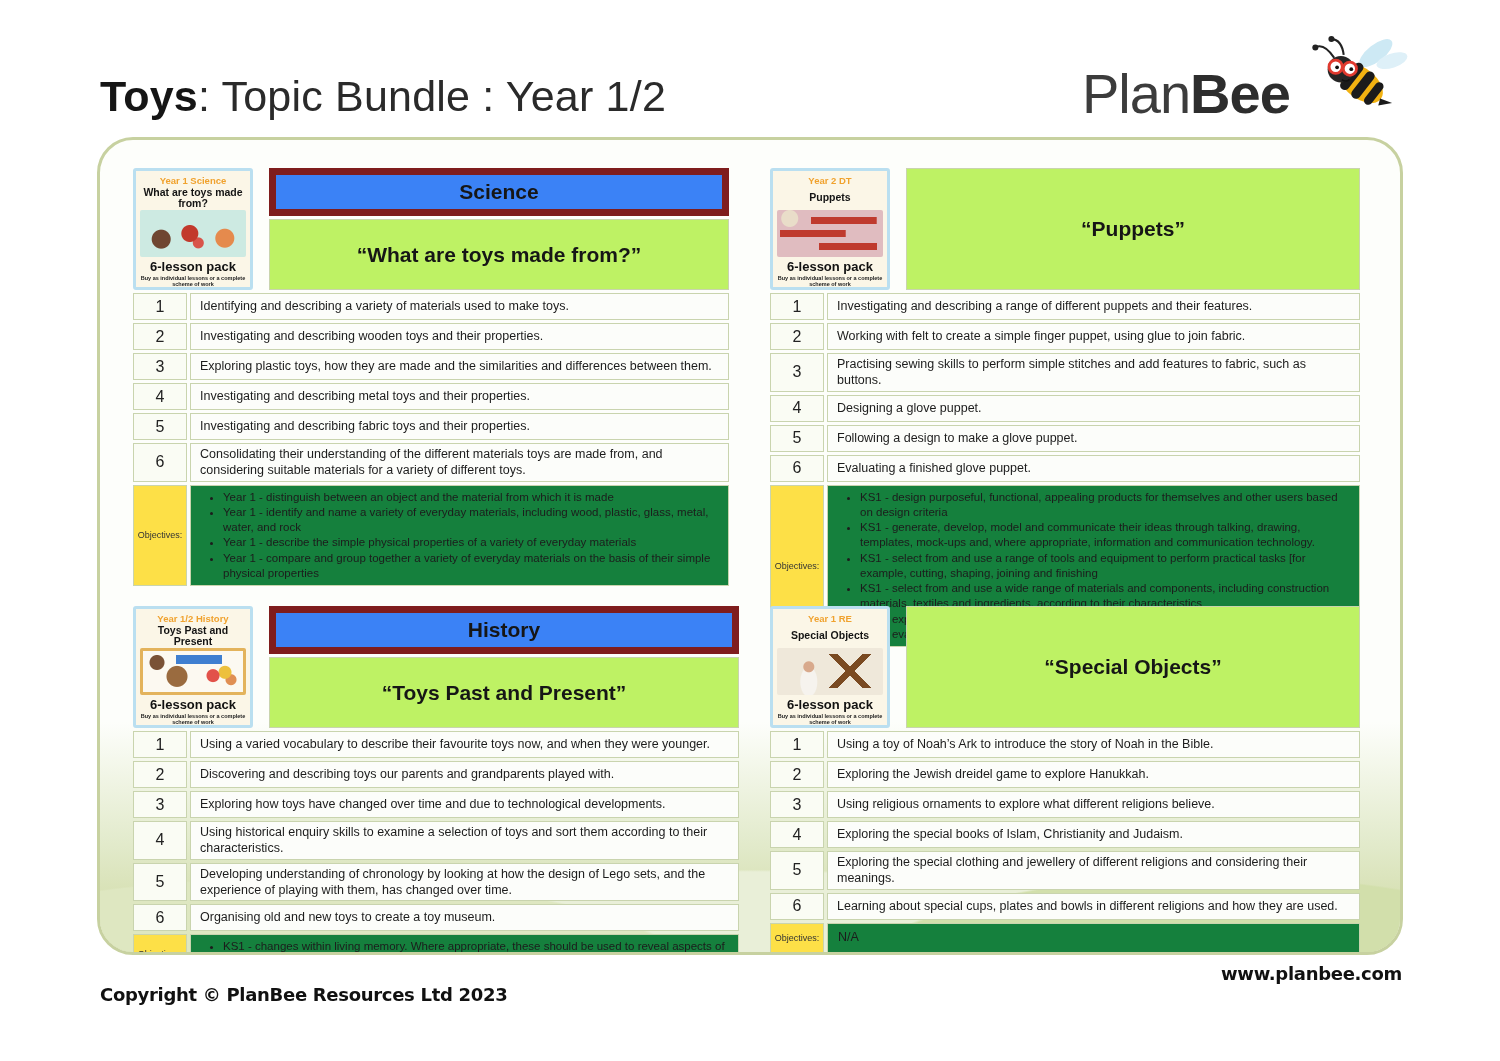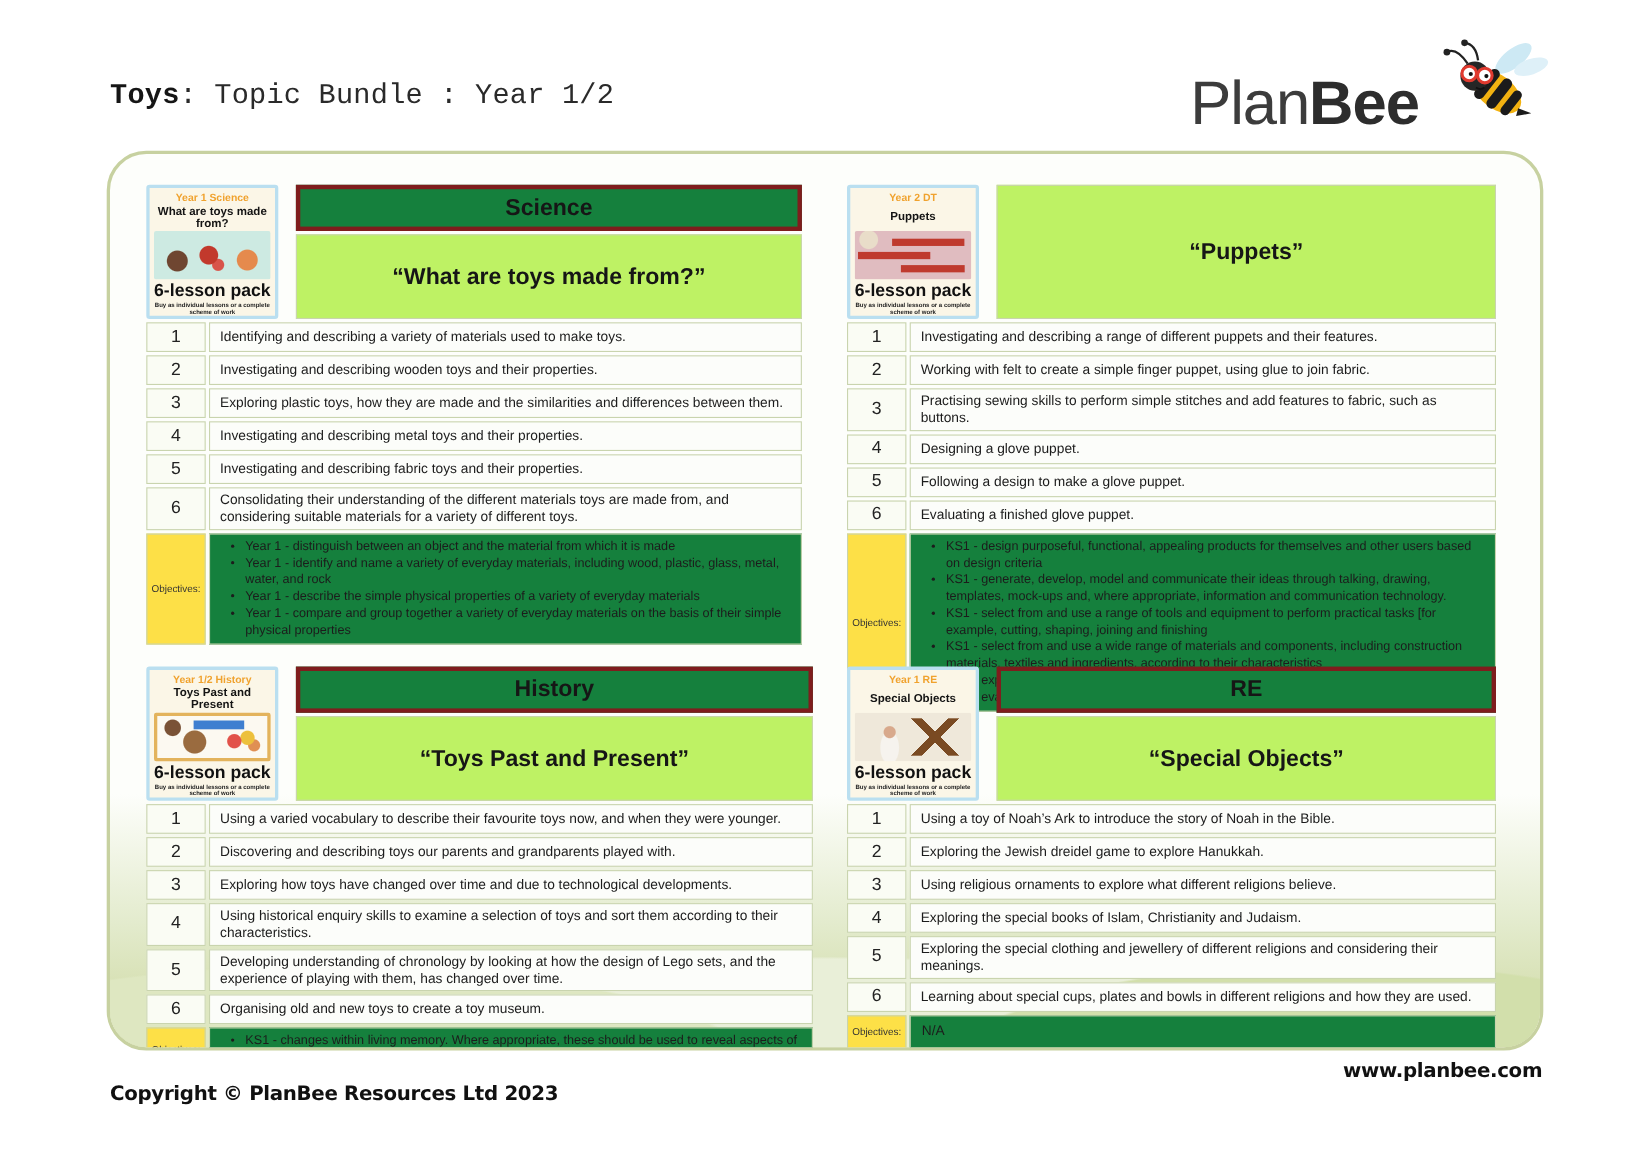--- a/index.html
+++ b/index.html
@@ -2,21 +2,21 @@
 <html><head>
 <meta charset="utf-8">
 <style>
   html,body{margin:0;padding:0;}
   body{
     width:1500px;height:1061px;position:relative;overflow:hidden;
     background:#ffffff;font-family:"Liberation Sans",sans-serif;color:#1c1c1c;
   }
 
   
-  .page-title{position:absolute;left:100px;top:72px;font-size:26px;letter-spacing:.2px;color:#2a2a2a;font-family:Liberation Mono, monospace;}
+  .page-title{position:absolute;left:100px;top:72px;font-size:43px;letter-spacing:.2px;color:#2a2a2a;}
   .page-title .t-bold{font-weight:700;color:#151515;}
   .logo{position:absolute;top:34px;right:98px;width:320px;height:92px;}
   .logo-text{position:absolute;left:0;bottom:0;font-size:56px;color:#3c3c3c;letter-spacing:-1px;}
   .logo-text .l-bee{font-weight:700;color:#2d2d2d;}
   .logo-bee{position:absolute;right:-6px;top:-4px;}
 
   
   .panel{
     position:absolute;left:97px;top:137px;width:1300px;height:812px;
     border:3px solid #c7d1a0;border-radius:36px;background:#fdfefb;overflow:hidden;
@@ -33,21 +33,21 @@
   
   .card{position:absolute;}
   .card-0{left:33px; top:28px; width:596px;}
   .card-1{left:670px;top:28px; width:590px;}
   .card-2{left:33px; top:466px;width:606px;}
   .card-3{left:670px;top:466px;width:590px;}
 
   .card-top{display:flex;gap:16px;height:122px;}
   .head{flex:1;display:flex;flex-direction:column;gap:3px;min-width:0;}
   .subject{
-    height:34px;background:#15803d;border:4px solid #7f1d1d;
+    height:34px;background:#3b82f6;border:7px solid #7f1d1d;
     display:flex;align-items:center;justify-content:center;
     font-size:21px;font-weight:700;color:#161616;
   }
   .quote{
     flex:1;background:#bef264;border:1px solid #c9d4ae;
     display:flex;align-items:center;justify-content:center;text-align:center;
     font-size:21px;font-weight:700;color:#161616;
   }
 
   .rows{margin-top:3px;display:flex;flex-direction:column;gap:3px;}
@@ -97,21 +97,21 @@
       radial-gradient(circle at 70% 60%, #e2524a 6px, rgba(0,0,0,0) 7px),
       radial-gradient(circle at 82% 52%, #edc03c 6px, rgba(0,0,0,0) 7px),
       radial-gradient(circle at 88% 70%, #e08f53 5px, rgba(0,0,0,0) 6px),
       #fcf9f1;}
   .ill-3{background:
       linear-gradient(45deg, rgba(0,0,0,0) 44%, #7a4a22 44% 56%, rgba(0,0,0,0) 56%) 82% 45%/44px 34px no-repeat,
       linear-gradient(-45deg, rgba(0,0,0,0) 44%, #7a4a22 44% 56%, rgba(0,0,0,0) 56%) 82% 45%/44px 34px no-repeat,
       radial-gradient(circle at 30% 40%, #d8a98c 5px, rgba(0,0,0,0) 6px),
       radial-gradient(ellipse 8px 14px at 30% 72%, #f6f3ee 8px, rgba(0,0,0,0) 9px),
       #efe8da;}
-  .thumb-pack{font-weight:700;font-size:16px;text-align:center;margin-top:2px;color:#111;}
+  .thumb-pack{font-weight:700;font-size:13px;text-align:center;margin-top:2px;color:#111;}
   .thumb-caption{font-weight:700;font-size:5.5px;text-align:center;color:#222;margin-top:1px;}
 
   
   .footer-left{
     position:absolute;left:100px;top:984px;font-size:18px;font-weight:700;
     font-family:"DejaVu Sans",sans-serif;letter-spacing:-0.3px;color:#111;
   }
   .footer-right{
     position:absolute;right:98px;top:963px;font-size:18px;font-weight:700;
     font-family:"DejaVu Sans",sans-serif;letter-spacing:-0.3px;color:#111;text-decoration:none;
@@ -316,21 +316,20 @@
   <div class="card card-3">
     <div class="card-top">
       <div class="thumb">
         <div class="thumb-year">Year 1 RE</div>
         <div class="thumb-title">Special Objects</div>
         <div class="ill ill-3"></div>
         <div class="thumb-pack">6-lesson pack</div>
         <div class="thumb-caption">Buy as individual lessons or a complete scheme of work</div>
       </div>
       <div class="head">
-        <div class="subject">RE</div>
         <div class="quote">“Special Objects”</div>
       </div>
     </div>
     <div class="rows">
           <div class="row">
             <div class="num">1</div>
             <div class="text">Using a toy of Noah’s Ark to introduce the story of Noah in the Bible.</div>
           </div>
           <div class="row">
             <div class="num">2</div>

